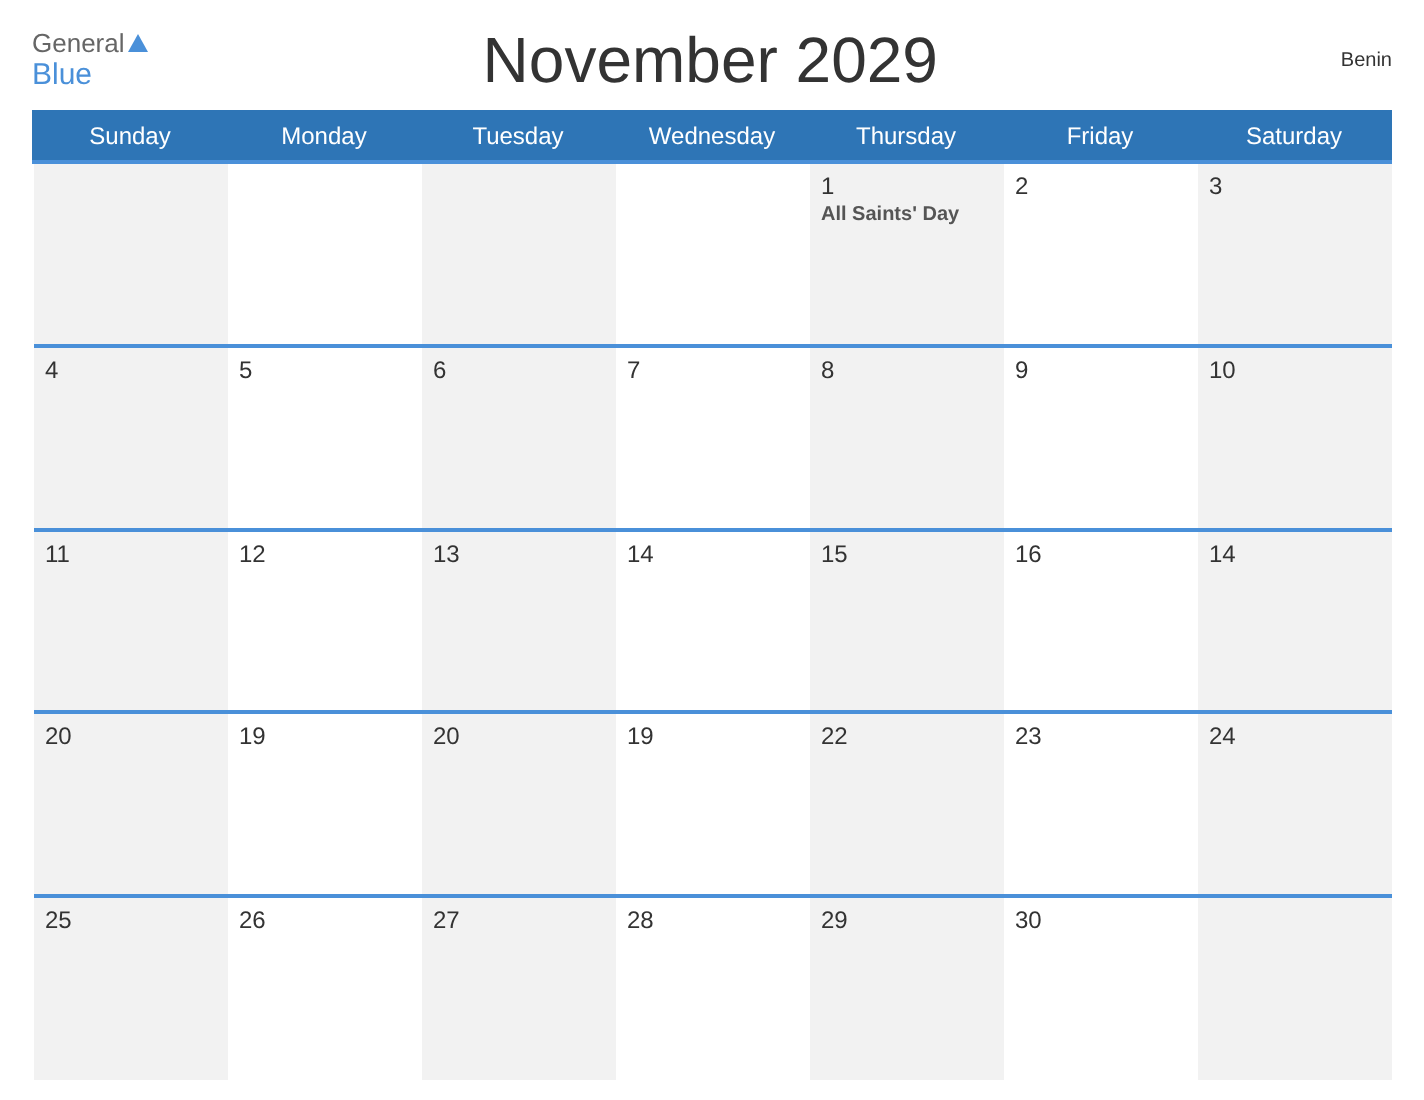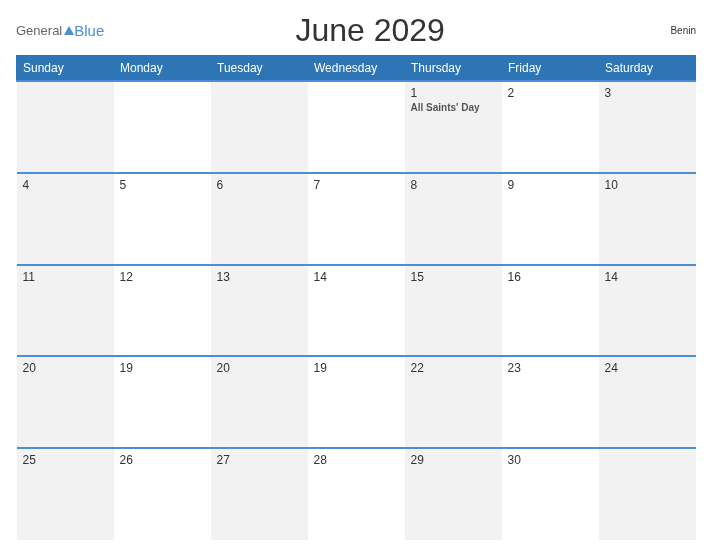--- a/index.html
+++ b/index.html
@@ -56,21 +56,21 @@
 
     .calendar-table thead tr {
       background-color: #2e75b6;
     }
 
     .calendar-table thead th {
       color: #fff;
       font-size: 12px;
       font-weight: normal;
       padding: 5px 6px;
-      text-align: left;
+      text-align: center;
       border: 1px solid #2e75b6;
       margin-left: 28px;
     }
 
     .calendar-table tbody tr {
       border-top: 2px solid #4a90d9;
     }
 
     .calendar-table tbody td {
       vertical-align: top;
@@ -98,21 +98,21 @@
     .holiday-name {
       font-size: 10px;
       color: #555;
       display: block;
       margin-top: 2px;
       font-weight: bold;
     }
 
     .logo-wrapper {
       display: flex;
-      flex-direction: row;
+      flex-direction: column;
       line-height: 1.2;
     }
 
     .logo-row1 {
       display: flex;
       align-items: center;
       font-size: 13px;
       color: #555;
     }
 
@@ -134,21 +134,21 @@
     <div class="logo-wrapper">
       <div class="logo-row1">
         <span style="color:#666;font-size:13px;">General</span>
         <span style="display:inline-block;width:0;height:0;border-left:5px solid transparent;border-right:5px solid transparent;border-bottom:9px solid #4a90d9;margin-left:2px;margin-bottom:1px;"></span>
       </div>
       <div class="logo-row2">
         <span>Blue</span>
       </div>
     </div>
 
-    <div class="calendar-title">June 2029</div>
+    <div class="calendar-title">November 2029</div>
 
     <div class="country-name">Benin</div>
   </div>
 
   <table class="calendar-table">
     <thead>
       <tr>
         <th>Sunday</th>
         <th>Monday</th>
         <th>Tuesday</th>

